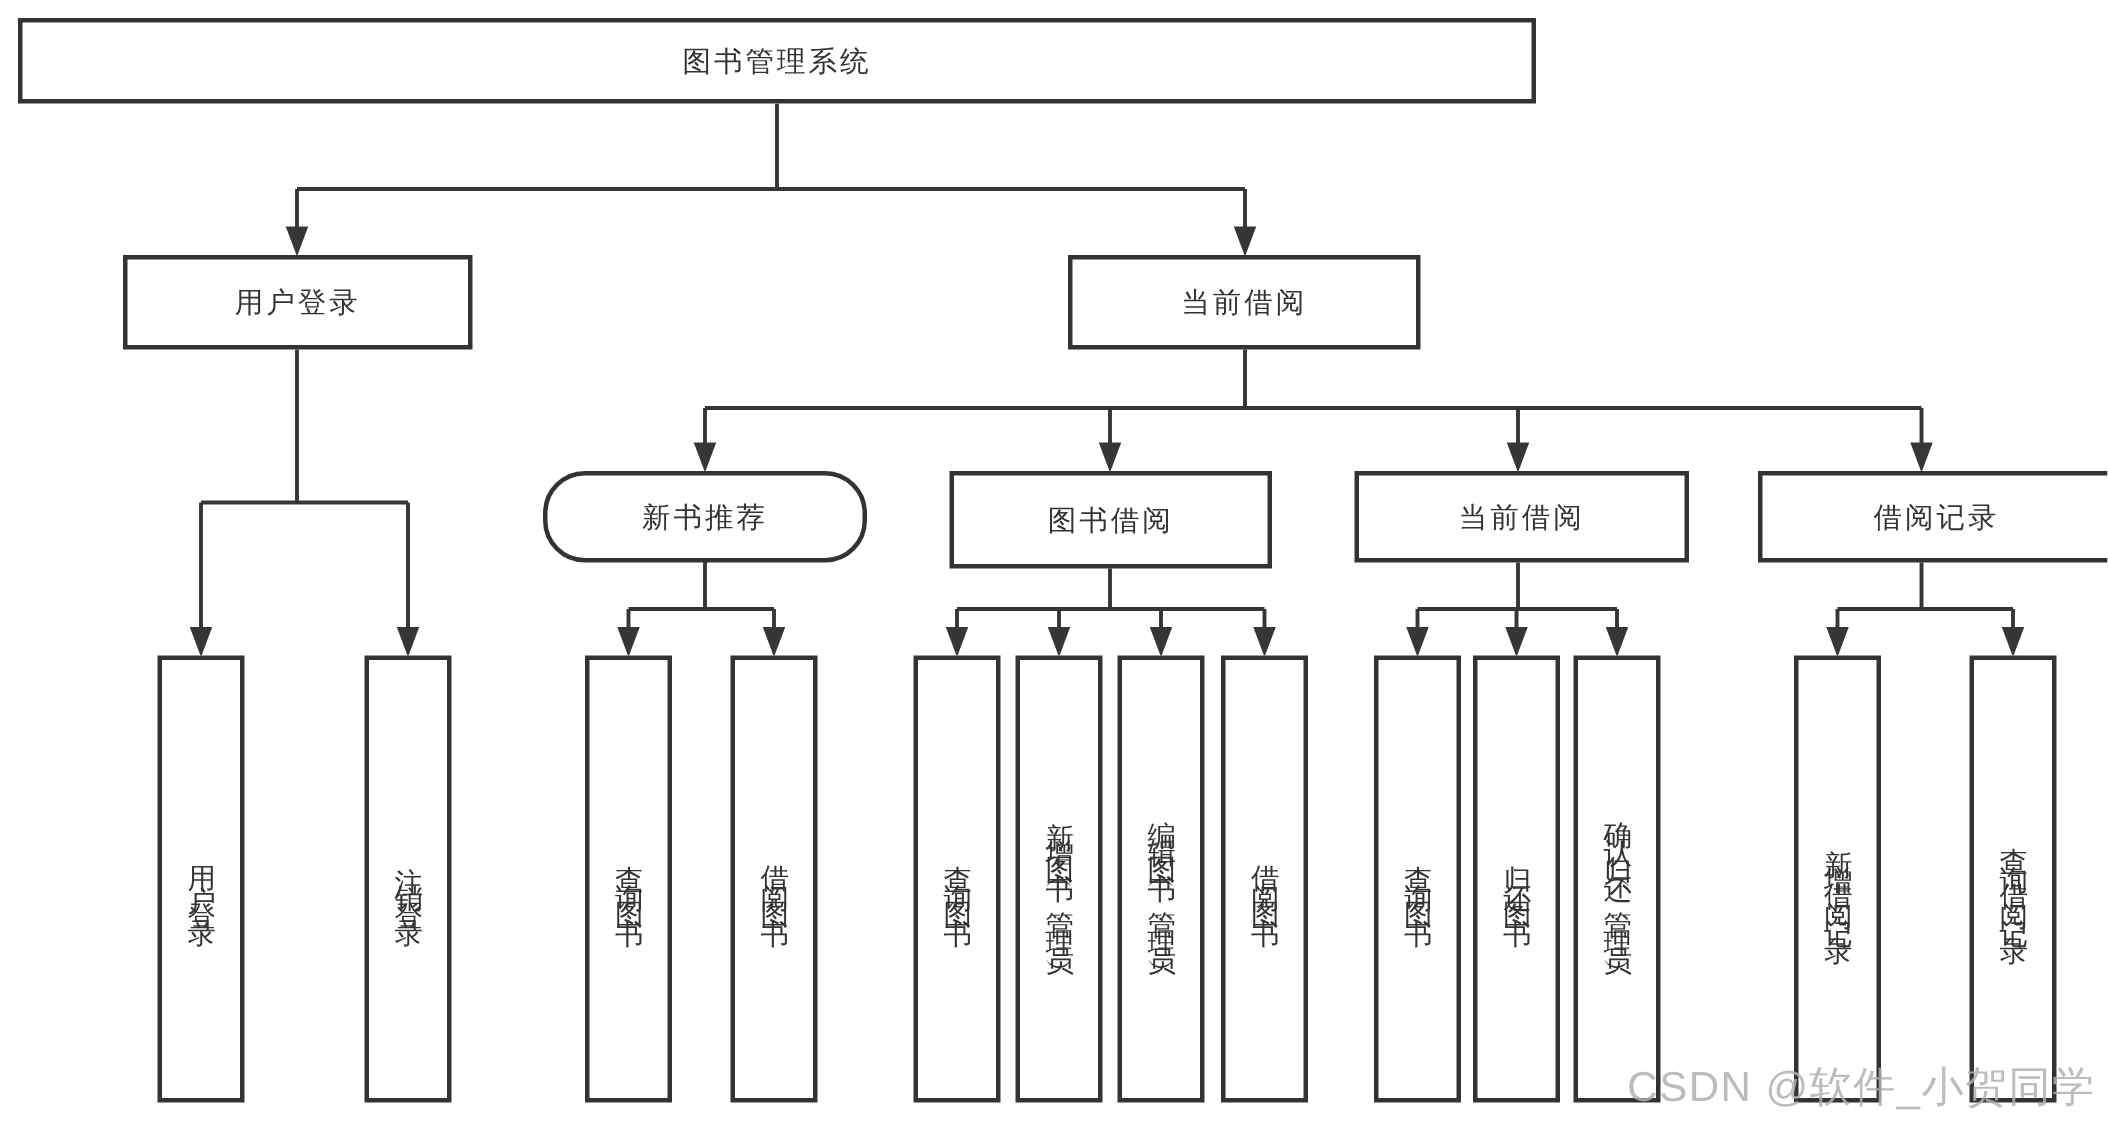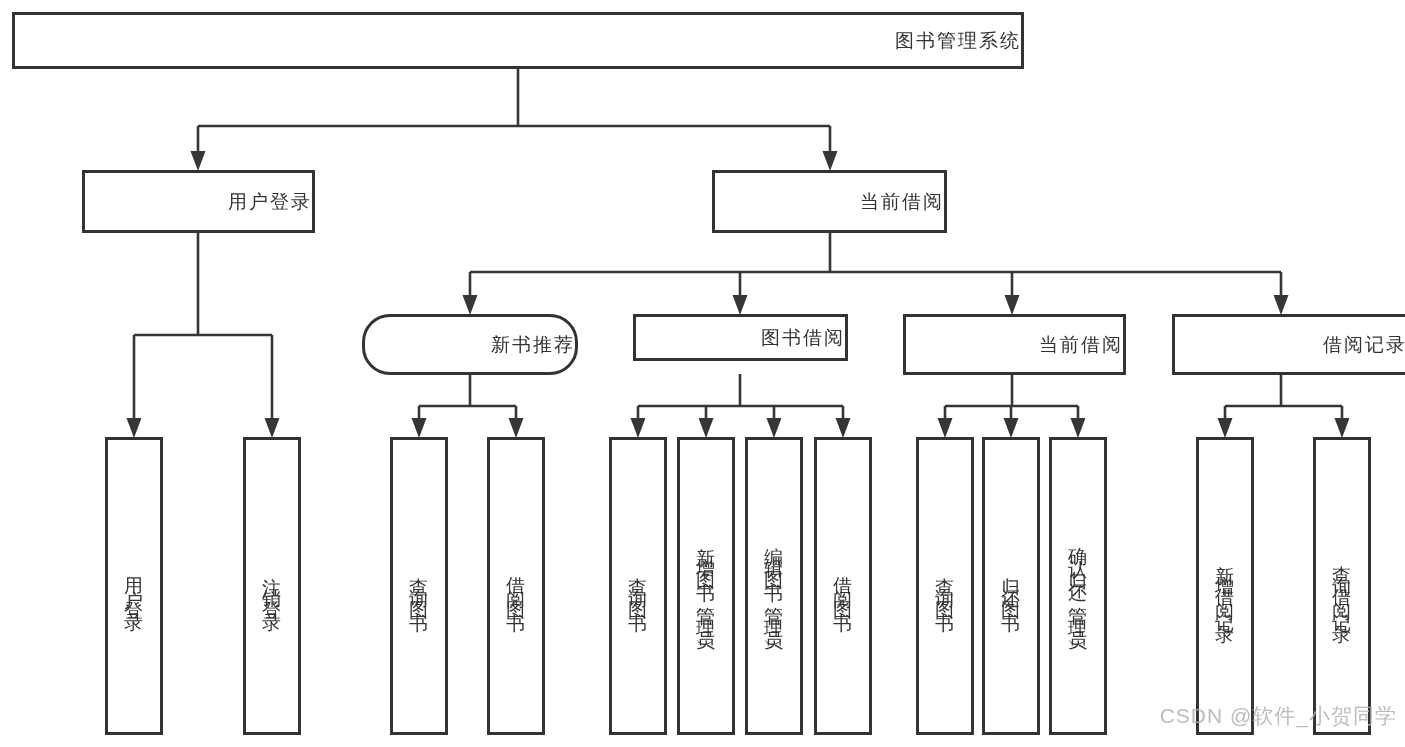--- a/index.html
+++ b/index.html
@@ -11,21 +11,21 @@
     overflow:hidden;
   }
   #connectors{position:absolute;left:0;top:0;width:1405px;height:747px;}
   #connectors line{stroke:#363636;stroke-width:2.6;}
   #connectors polygon{fill:#363636;stroke:none;}
   .box{
     position:absolute;
     box-sizing:border-box;
     border:3px solid #333333;
     background:#ffffff;
-    display:flex;align-items:center;justify-content:flex-end;
+    display:flex;align-items:center;justify-content:center;
     color:#333333;
     font-size:19px;
     letter-spacing:2px;
     white-space:nowrap;
   }
   .vbox{
     position:absolute;
     box-sizing:border-box;
     border:3px solid #333333;
     background:#ffffff;
@@ -36,22 +36,22 @@
   .vbox span{
     writing-mode:vertical-rl;
     text-orientation:mixed;
     font-size:19px;
     letter-spacing:12px;
     line-height:1;
     color:#333333;
   }
   .watermark{
     position:absolute;
-    right:8px;bottom:17px;
-    font-size:21px;
+    right:8px;bottom:3px;
+    font-size:28px;
     color:rgba(178,176,176,0.85);
     letter-spacing:1px;
     z-index:10;
   }
 </style>
 </head>
 <body>
 
 <div id="canvas">
 
@@ -117,21 +117,21 @@
   <div class="box" style="left:82px;top:170px;width:233px;height:63px;">
     <span>用户登录</span>
   </div>
   <div class="box" style="left:712px;top:170px;width:235px;height:63px;">
     <span>当前借阅</span>
   </div>
 
   <div class="box" style="left:362px;top:314px;width:216px;height:61px;border-radius:28px;">
     <span>新书推荐</span>
   </div>
-  <div class="box" style="left:633px;top:314px;width:215px;height:47px;">
+  <div class="box" style="left:633px;top:314px;width:215px;height:65px;">
     <span>图书借阅</span>
   </div>
   <div class="box" style="left:903px;top:314px;width:223px;height:61px;">
     <span>当前借阅</span>
   </div>
   <div class="box" style="left:1172px;top:314px;width:238px;height:61px;">
     <span>借阅记录</span>
   </div>
 
   <div class="vbox" style="left:105px;top:437px;width:58px;height:298px;">

